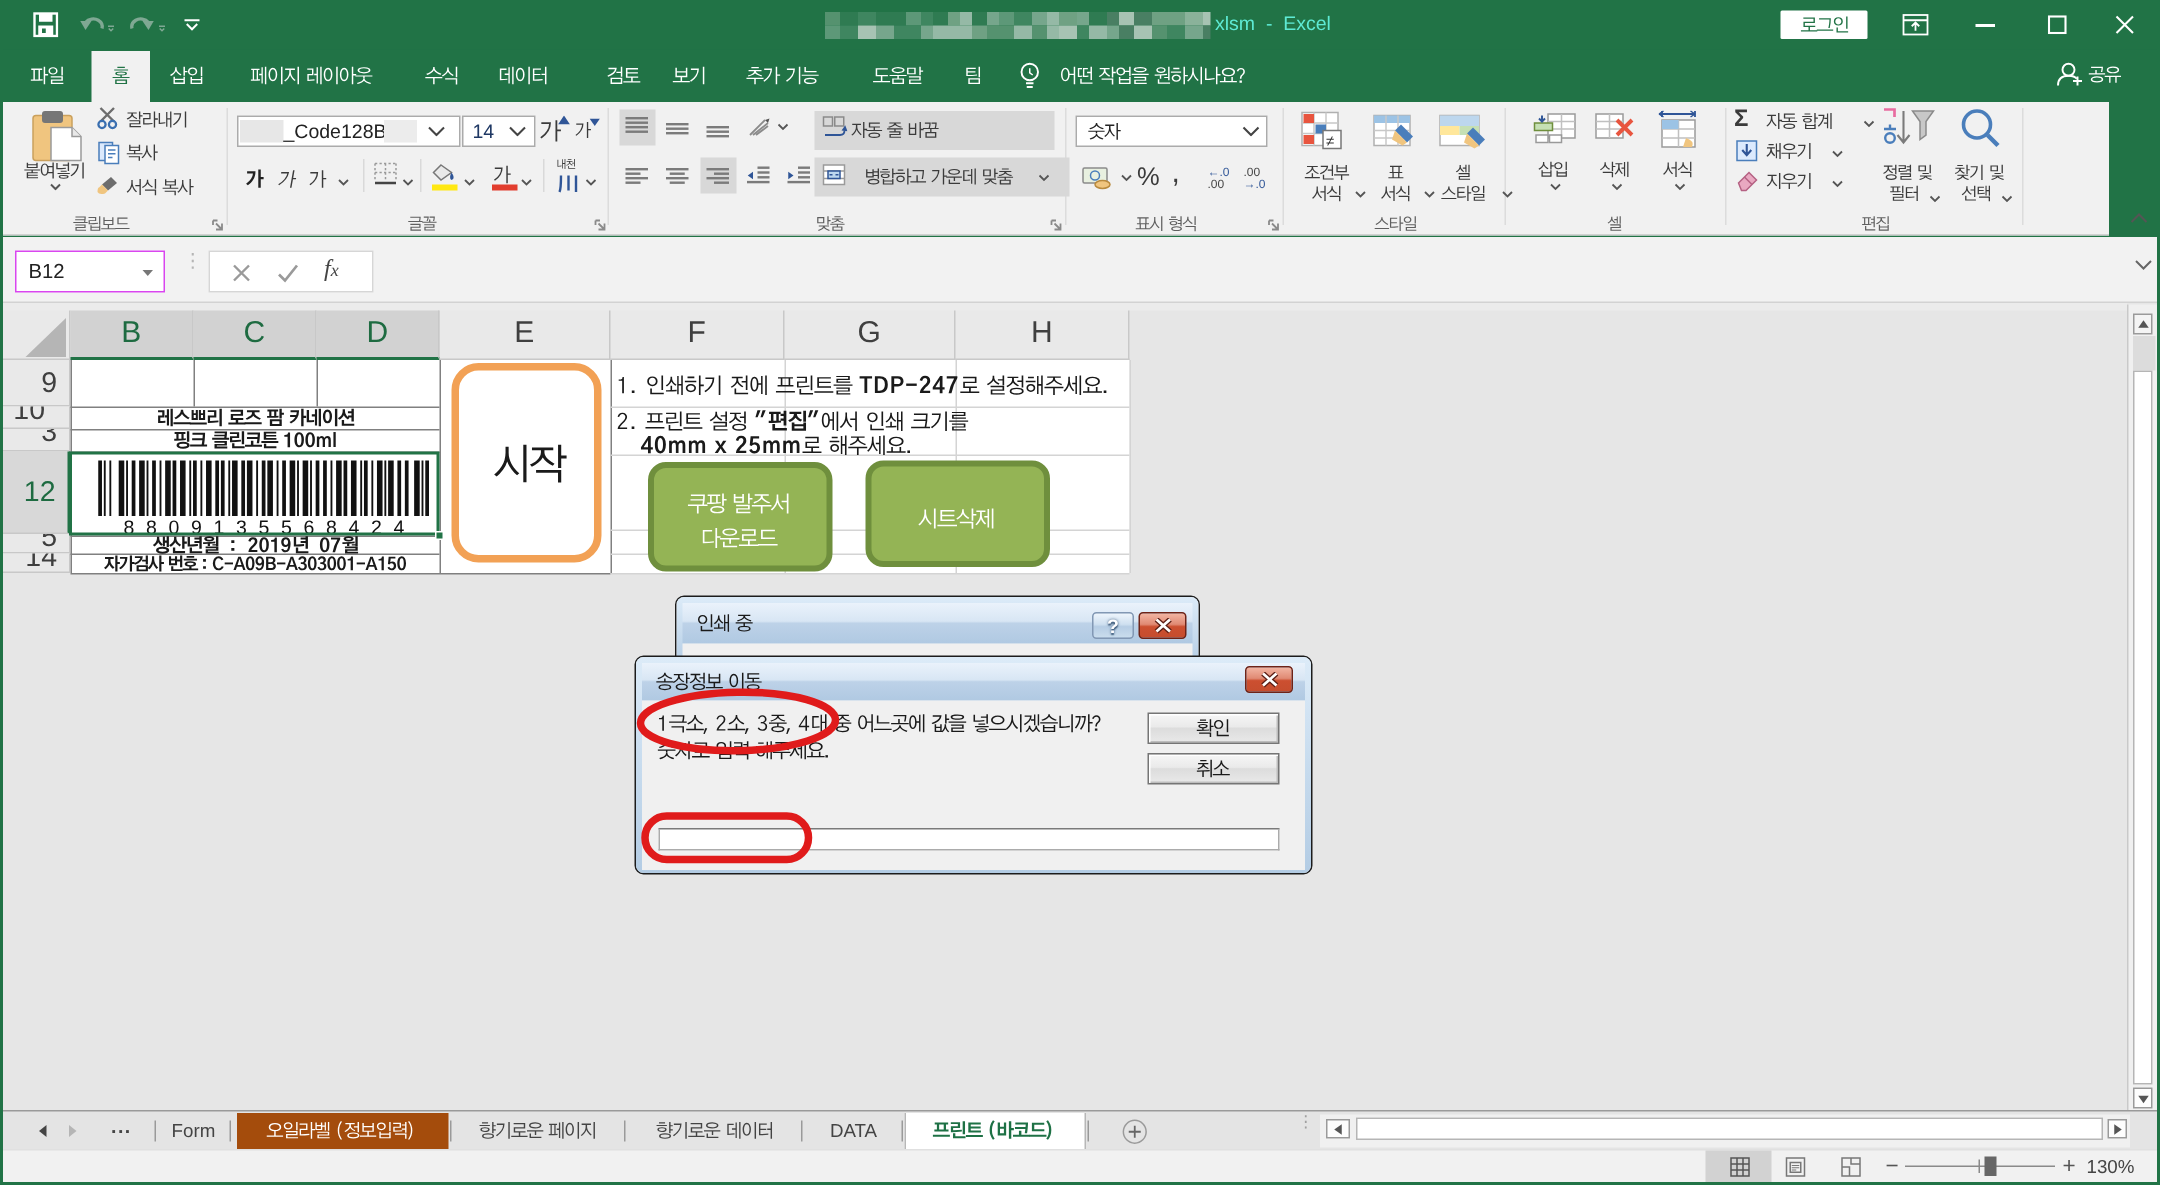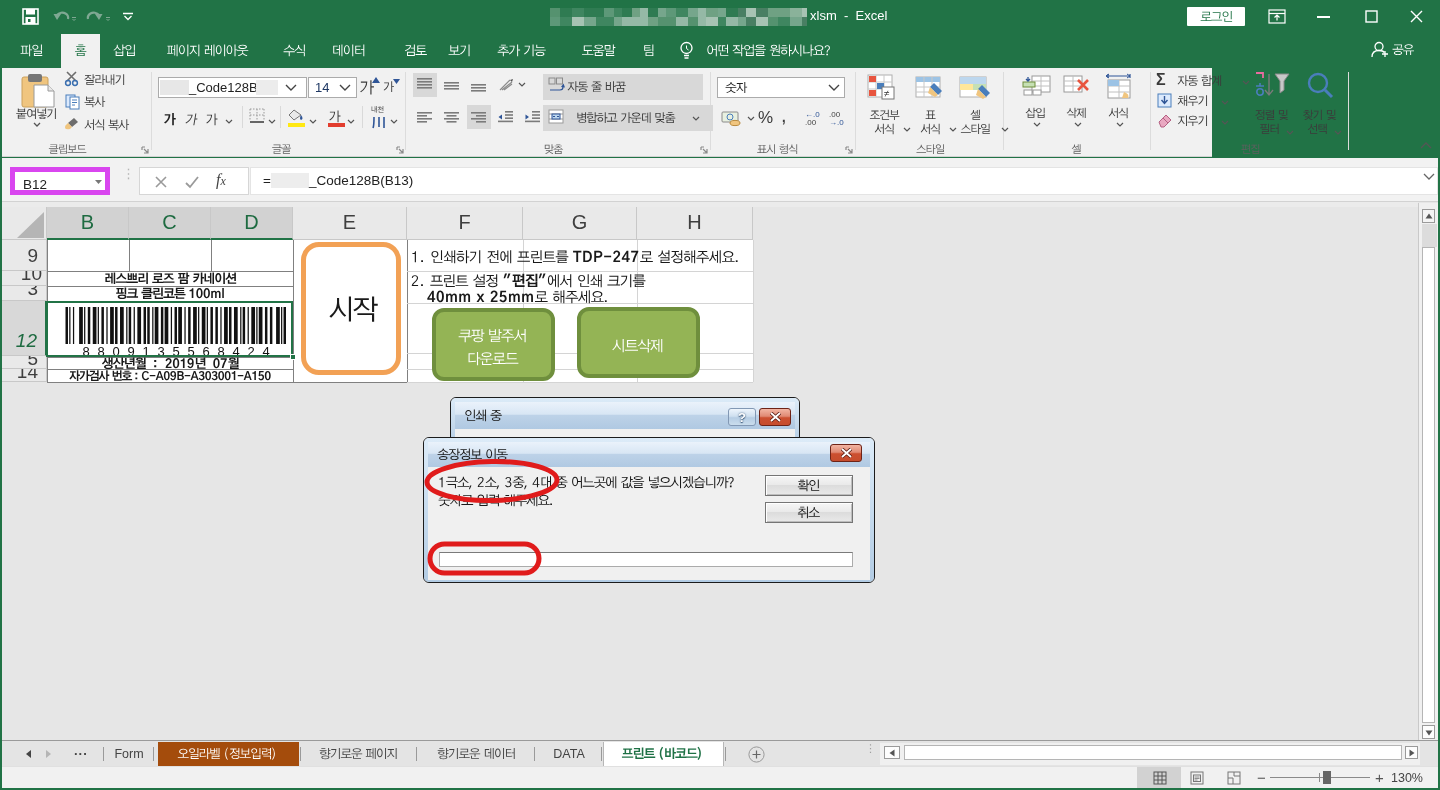--- a/index.html
+++ b/index.html
@@ -1,31 +1,31 @@
 <!DOCTYPE html>
 <html><head><meta charset="utf-8">
 <style>
 *{margin:0;padding:0;box-sizing:border-box}
 html,body{width:1440px;height:790px;overflow:hidden;font-family:"Liberation Sans",sans-serif;background:#217346;position:relative}
 .abs{position:absolute}
 
 #titlebar{left:0;top:0;width:1440px;height:33px;background:#217346}
 #tabrow{left:0;top:33px;width:1440px;height:35px;background:#217346}
 #hometab{position:absolute;top:0;height:35px;background:#f1f1f1}
-.title-txt{color:#ffffff;font-size:13px}
+.title-txt{color:#5eead4;font-size:13px}
 #login{left:1187px;top:7px;width:58px;height:19px;background:#fff;border-radius:1px}
 
-#ribbon{left:2px;top:68px;width:1210px;height:89px;background:#f1f1f1;border-bottom:1px solid #d2d2d2}
+#ribbon{left:2px;top:68px;width:1404px;height:89px;background:#f1f1f1;border-bottom:1px solid #d2d2d2}
 .gdiv{position:absolute;top:4px;height:78px;width:1px;background:#dcdcdc}
 .launch{position:absolute;top:78px;width:10px;height:10px}
 .combo{position:absolute;background:#fff;border:1px solid #ababab}
 .hl{background:#d8d8d8}
 
 #fbar{left:2px;top:158px;width:1436px;height:44px;background:#f2f2f2}
-#namebox{left:8px;top:9px;width:100px;height:28px;background:#fff;border:5px solid #d946ef;font-size:13.5px;color:#222;line-height:26px;padding-left:8px}
+#namebox{left:8px;top:9px;width:100px;height:28px;background:#fff;border:1px solid #d946ef;font-size:13.5px;color:#222;line-height:26px;padding-left:8px}
 #fxbox{left:137px;top:9px;width:110px;height:28px;background:#fff;border:1px solid #d6d6d6}
 #ftext{left:248px;top:9px;width:1188px;height:28px;background:#fff;border:1px solid #e4e4e4;font-size:13.5px;color:#222;line-height:26px;padding-left:12px}
 
 #sheet{left:2px;top:202px;width:1436px;height:538px;background:#e6e6e6}
 #colhdr{left:0px;top:5px;width:751px;height:33px;background:#e9e9e9}
 .ch{position:absolute;top:5px;height:33px;border-right:1px solid #c8c8c8;border-bottom:1px solid #c8c8c8;font-size:20px;color:#3f3f3f;text-align:center;line-height:31px}
 .chsel{background:#d2d2d2;color:#1e6b41;border-bottom:2px solid #217346}
 .rh{position:absolute;left:0;width:45px;border-bottom:1px solid #c8c8c8;border-right:1px solid #c8c8c8;font-size:19px;color:#3f3f3f;text-align:right;overflow:hidden}
 #cells{left:45px;top:38px;width:706px;height:142px;background:#fff}
 .bline{position:absolute;background:#808080}
@@ -477,21 +477,20 @@
   <div class="abs" style="left:120px;top:12px;width:3px;height:20px;color:#b5b5b5;font-size:13px;line-height:7px;">⋮</div>
   <div class="abs" id="fxbox">
       <svg class="abs" style="left:14px;top:7px;" width="14" height="14">
         <path d="M2 2 L12 12 M12 2 L2 12" stroke="#9a9a9a" stroke-width="1.6"></path>
       </svg>
 <svg class="abs" style="left:44px;top:7px;" width="16" height="14">
         <path d="M2 8 L6 12 L14 2" stroke="#9a9a9a" stroke-width="1.8" fill="none"></path>
       </svg>
 <div class="abs" style="left:76px;top:3px;font-family:'Liberation Serif',serif;font-style:italic;font-size:16px;color:#444;">f<span style="font-size:12px;">x</span></div>
     </div>
-  <div class="abs" id="ftext">=<span style="display:inline-block;width:38px;height:15px;background:#ededed;vertical-align:-3px;"></span>_Code128B(B13)</div>
   <svg class="abs" style="left:1420px;top:14px;" width="14" height="9">
       <path d="M2 2 L7 7 L12 2" stroke="#666" stroke-width="1.3" fill="none"></path>
     </svg>
   <div class="abs" style="left:0;bottom:0;width:1436px;height:1px;background:#d2d2d2"></div>
 </div>
 <div class="abs" id="sheet">
   <div class="abs" id="colhdr"></div>
     <div class="abs" style="left:0;top:0px;width:1416px;height:5px;background:#ebebeb;"></div>
     <div class="abs" style="left:0;top:5px;width:45px;height:33px;background:#e9e9e9;border-right:1px solid #c8c8c8;border-bottom:1px solid #c8c8c8;">
       <svg width="45" height="33">
@@ -502,27 +501,27 @@
     <div class="ch chsel" style="left:127px;width:82px;">C</div>
     <div class="ch chsel" style="left:209px;width:82px;">D</div>
     <div class="ch " style="left:291px;width:114px;">E</div>
     <div class="ch " style="left:405px;width:116px;">F</div>
     <div class="ch " style="left:521px;width:114px;">G</div>
     <div class="ch " style="left:635px;width:116px;">H</div>
     <div class="rh" style="top:38px;height:31px;background:#e9e9e9;color:#3f3f3f;">
       <div style="margin-top:0px;line-height:31px;padding-right:8px;">9</div>
     </div>
     <div class="rh" style="top:69px;height:15px;background:#e9e9e9;color:#3f3f3f;">
-      <div style="margin-top:-7px;line-height:19px;padding-right:4px;">10</div>
+      <div style="margin-top:-7px;line-height:19px;padding-right:16px;">10</div>
     </div>
     <div class="rh" style="top:84px;height:15px;background:#e9e9e9;color:#3f3f3f;">
       <div style="margin-top:-7px;line-height:19px;padding-right:8px;">3</div>
     </div>
     <div class="rh" style="top:99px;height:55px;background:#d8d8d8;color:#1e6b41;border-right:2px solid #217346;">
-      <div style="margin-top:12px;line-height:55px;padding-right:8px;font-style:italic;">12</div>
+      <div style="margin-top:0px;line-height:55px;padding-right:8px;">12</div>
     </div>
     <div class="rh" style="top:154px;height:13px;background:#e9e9e9;color:#3f3f3f;">
       <div style="margin-top:-7px;line-height:19px;padding-right:8px;">5</div>
     </div>
     <div class="rh" style="top:167px;height:13px;background:#e9e9e9;color:#3f3f3f;">
       <div style="margin-top:-7px;line-height:19px;padding-right:8px;">14</div>
     </div>
     <div class="abs" id="cells"></div>
     <div class="bline" style="left:45px;top:38px;width:1px;height:142px;"></div>
     <div class="bline" style="left:127px;top:38px;width:1px;height:31px;"></div>

